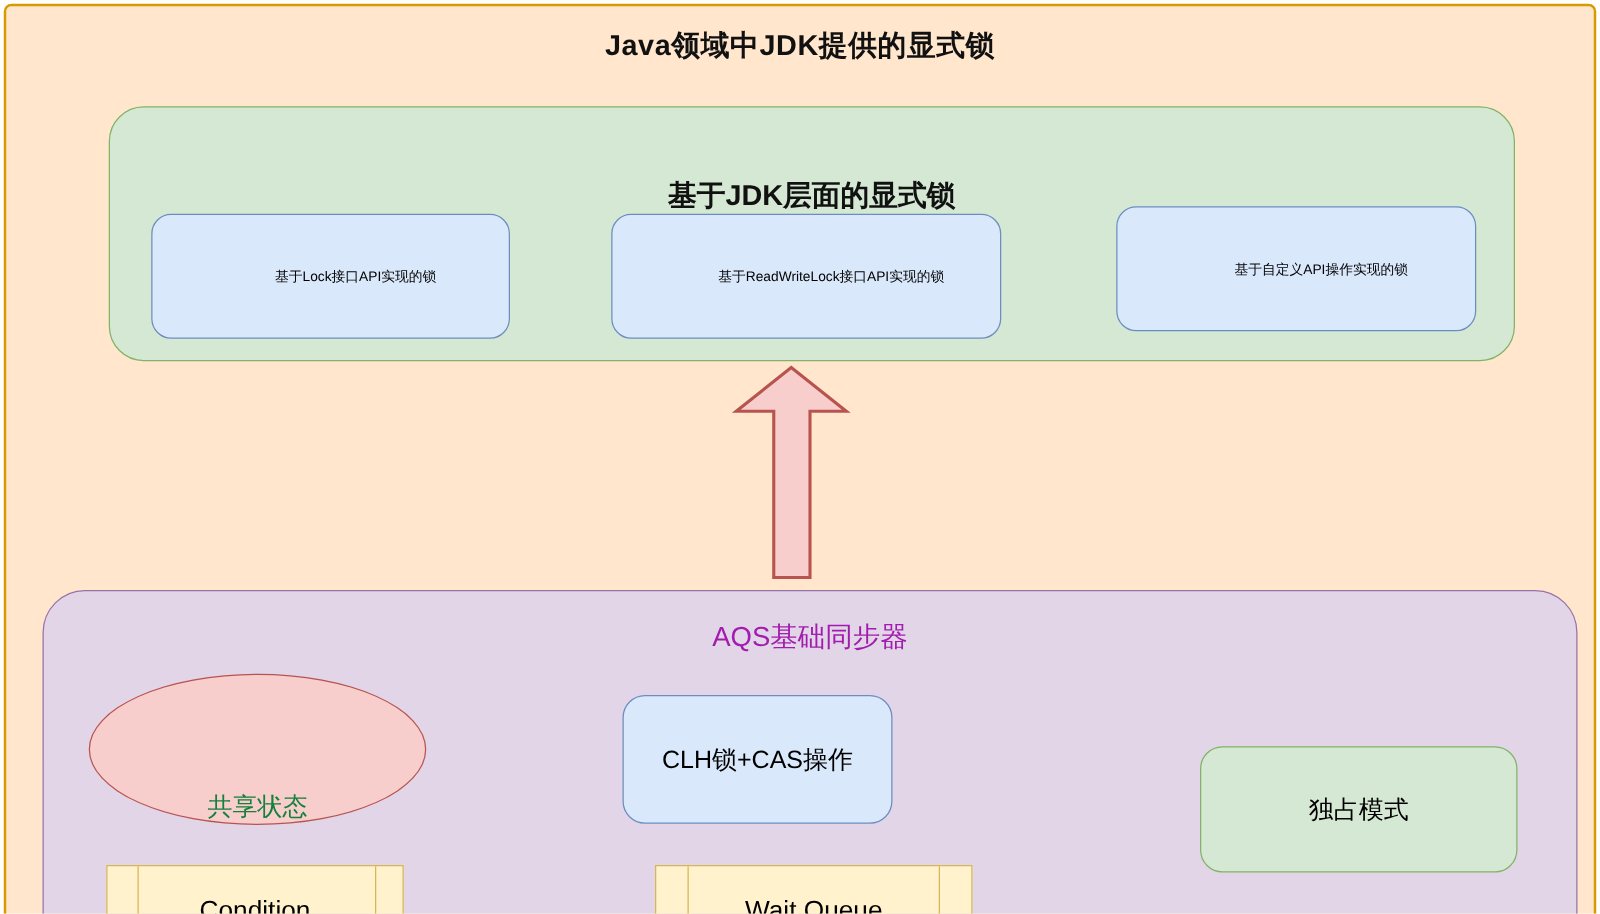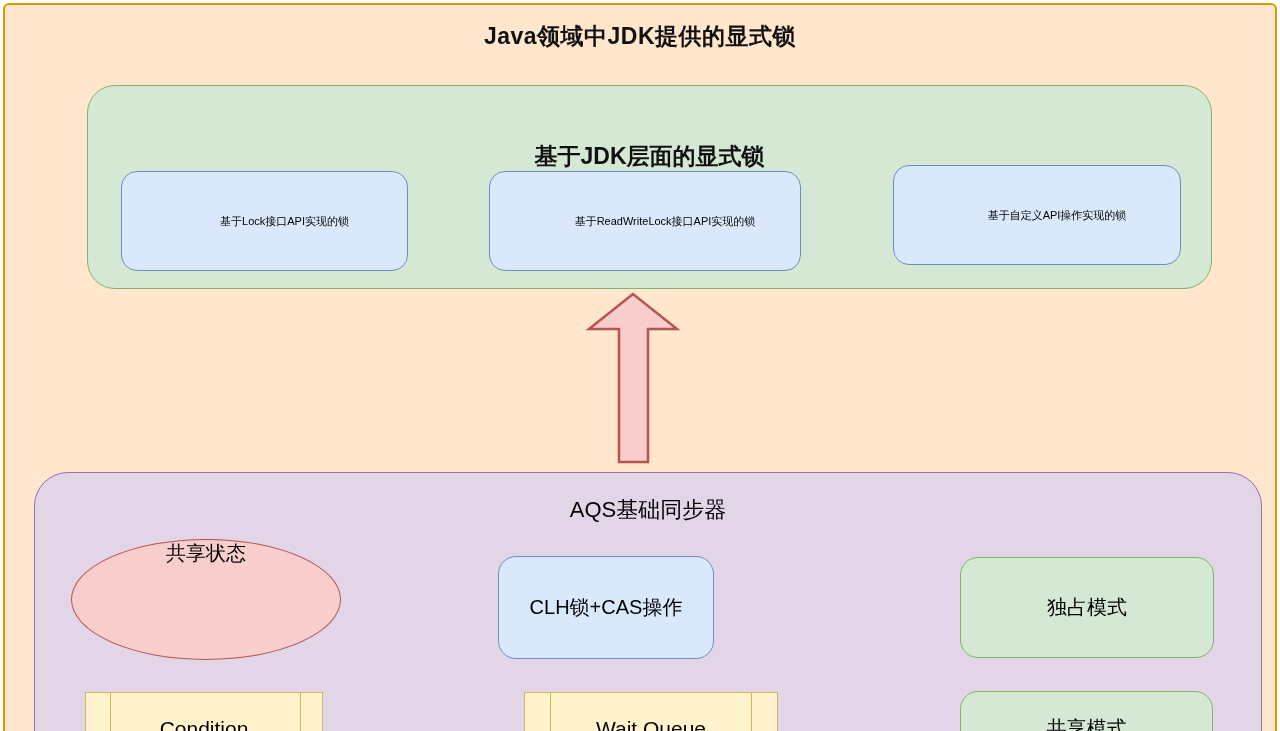--- a/index.html
+++ b/index.html
@@ -64,42 +64,43 @@
     width: 1228px; height: 300px;
     background: #e1d5e7;
     border: 1.5px solid #9673a6;
     border-radius: 34px;
   }
   #aqs-title {
     left: 0; top: 22px; width: 100%;
     text-align: center;
     font-size: 22px;
     font-weight: 400;
-    color: #000000;
+    color: #a21caf;
   }
   #shared-state-ellipse {
     left: 36px; top: 66px;
     width: 270px; height: 121px;
     background: #f8cecc;
     border: 1.5px solid #b85450;
     border-radius: 50%;
-    display: flex; align-items: flex-start; justify-content: center;
-    color: #000000;
+    display: flex; align-items: flex-end; justify-content: center;
+    color: #15803d;
   }
   #clh-box {
     left: 463px; top: 83px;
     width: 216px; height: 103px;
     border-radius: 18px;
   }
   .green-box {
     background: #d5e8d4;
     border: 1.5px solid #82b366;
     border-radius: 18px;
     display: flex; align-items: center; justify-content: center;
     color: #000000;
+    margin-top: 40px;
   }
   #exclusive-box { left: 925px; top: 84px; width: 254px; height: 101px; }
   .yellow-proc {
     background: #fff2cc;
     border: 1.5px solid #d6b656;
     display: flex; align-items: center; justify-content: center;
     font-size: 21px;
     color: #000000;
   }
   .yellow-proc .vline {

